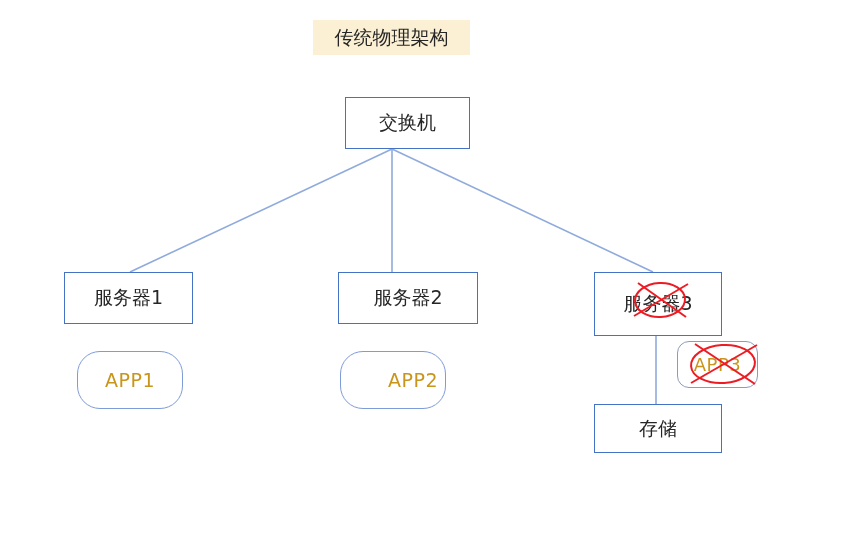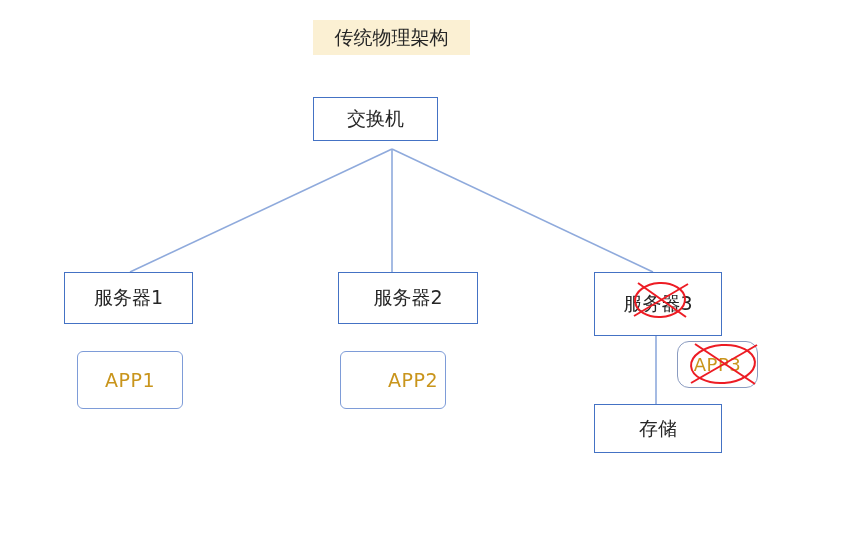--- a/index.html
+++ b/index.html
@@ -34,39 +34,39 @@
     color: #262626;
     font-size: 19px;
     z-index: 2;
     box-sizing: border-box;
   }
   .rect-node {
     border: 1.5px solid #4472C4;
   }
   .round-node {
     border: 1.5px solid #7E9CD8;
-    border-radius: 6px;
+    border-radius: 23px;
     color: #C9951C;
     letter-spacing: 0.5px;
   }
   .title-banner {
     position: absolute;
     left: 313px;
     top: 20px;
     width: 157px;
     height: 35px;
     background: #FBF0D3;
     display: flex;
     align-items: center;
     justify-content: center;
     font-size: 19px;
     color: #262626;
     z-index: 2;
   }
-  .node-switch  { left: 313px; top: 97px;  width: 125px; height: 44px; }
+  .node-switch  { left: 345px; top: 97px;  width: 125px; height: 52px; }
   .node-server1 { left: 64px;  top: 272px; width: 129px; height: 52px; }
   .node-server2 { left: 338px; top: 272px; width: 140px; height: 52px; }
   .node-server3 { left: 594px; top: 272px; width: 128px; height: 64px; }
   .node-app1    { left: 77px;  top: 351px; width: 106px; height: 58px; }
   .node-app2    { left: 340px; top: 351px; width: 106px; height: 58px; padding-left: 40px; }
   .node-app3    { left: 677px; top: 341px; width: 81px;  height: 47px; font-size: 18px; border-color: #8A9BC0; border-radius: 12px; }
   .node-storage { left: 594px; top: 404px; width: 128px; height: 49px; }
 </style>
 </head>
 <body>

